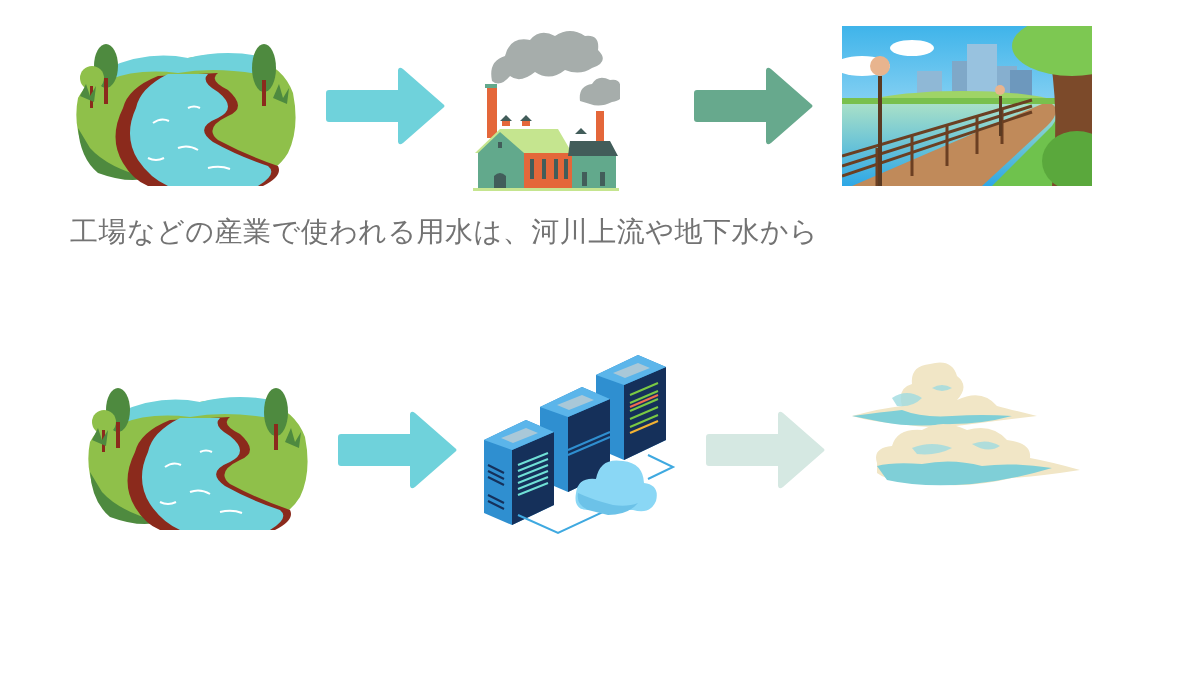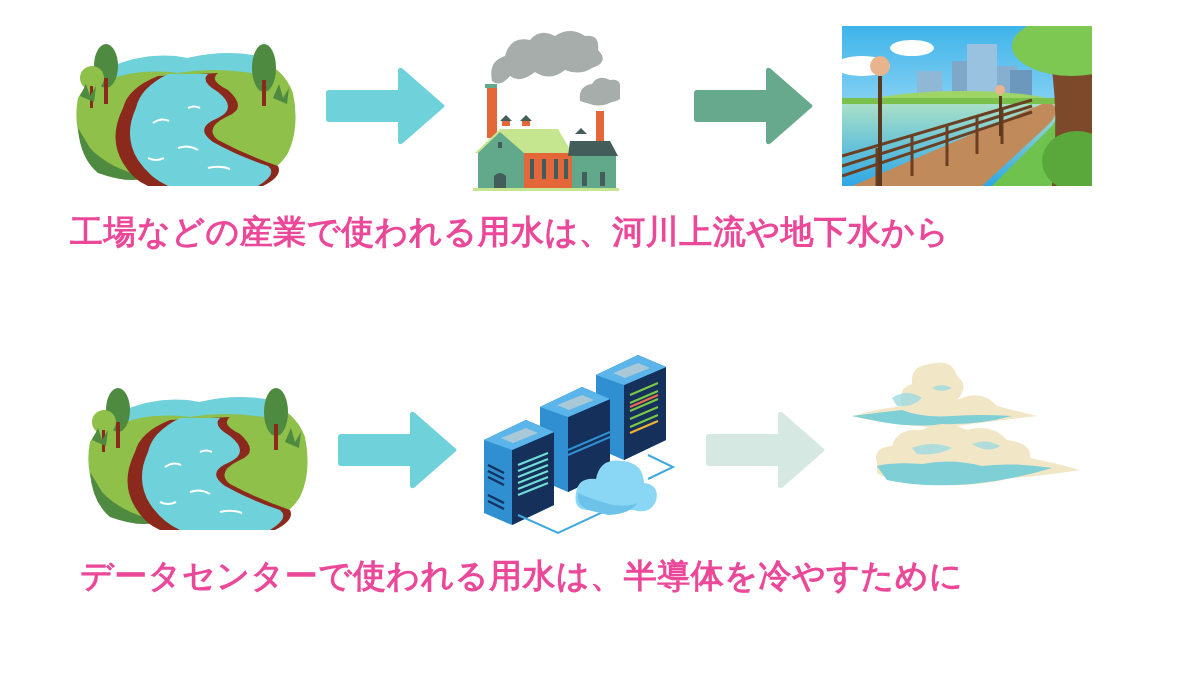--- a/index.html
+++ b/index.html
@@ -1,19 +1,19 @@
 <!DOCTYPE html>
 <html><head>
 <meta charset="utf-8">
 <style>
   html, body { margin: 0; padding: 0; background: #ffffff; }
   body { width: 1200px; height: 675px; position: relative; overflow: hidden;
          font-family: "DejaVu Sans", "Liberation Sans", sans-serif; }
   .abs { position: absolute; }
-  .caption { position: absolute; font-size: 33px; font-weight: bold; color: #ec4899;
+  .caption { position: absolute; font-size: 28px; font-weight: normal; color: #737373;
              line-height: 52px; letter-spacing: 0.5px; white-space: nowrap; }
   svg { display: block; }
 </style>
 </head>
 <body>
 
 <div>
 
   <div class="abs" style="left:68px;top:28px;">
     <svg width="235" height="160" viewBox="0 0 235 160">
@@ -185,15 +185,14 @@
       <path d="M0 58 Q30 50 50 48 Q45 30 60 26 Q58 8 78 6 Q100 0 105 18 Q118 28 105 42 Q130 30 145 48 Q160 52 185 58 Q150 62 120 66 Q80 72 50 66 Q20 64 0 58Z" fill="#f1e6c6"></path>
       <path d="M0 58 Q30 54 50 52 Q70 60 100 58 Q130 56 160 58 Q130 66 100 66 Q60 70 30 64Z" fill="#7fcfd7"></path>
       <path d="M40 40 Q55 30 70 40 Q60 50 45 48Z M80 30 q10 -6 20 0 q-10 6 -20 0Z" fill="#9fdbe0" opacity="0.8"></path>
       <path d="M25 105 Q20 90 40 88 Q45 70 70 72 Q90 60 115 72 Q140 65 155 82 Q180 85 178 100 Q200 104 228 112 Q190 118 160 120 Q120 130 80 126 Q40 126 25 115Z" fill="#f1e6c6"></path>
       <path d="M25 108 Q40 104 70 106 Q100 100 130 108 Q160 104 200 110 Q160 122 120 126 Q70 130 35 122Z" fill="#7fcfd7"></path>
       <path d="M60 90 Q80 82 100 90 Q85 98 65 96Z M120 86 q15 -6 28 2 q-12 8 -28 -2Z" fill="#9fdbe0" opacity="0.8"></path>
     </svg>
   </div>
 
   <div class="caption" style="left:80px;top:550px;">
-    <div>データセンターで使われる用水は、半導体を冷やすために</div>
   </div>
 </div>
 
 </body></html>

